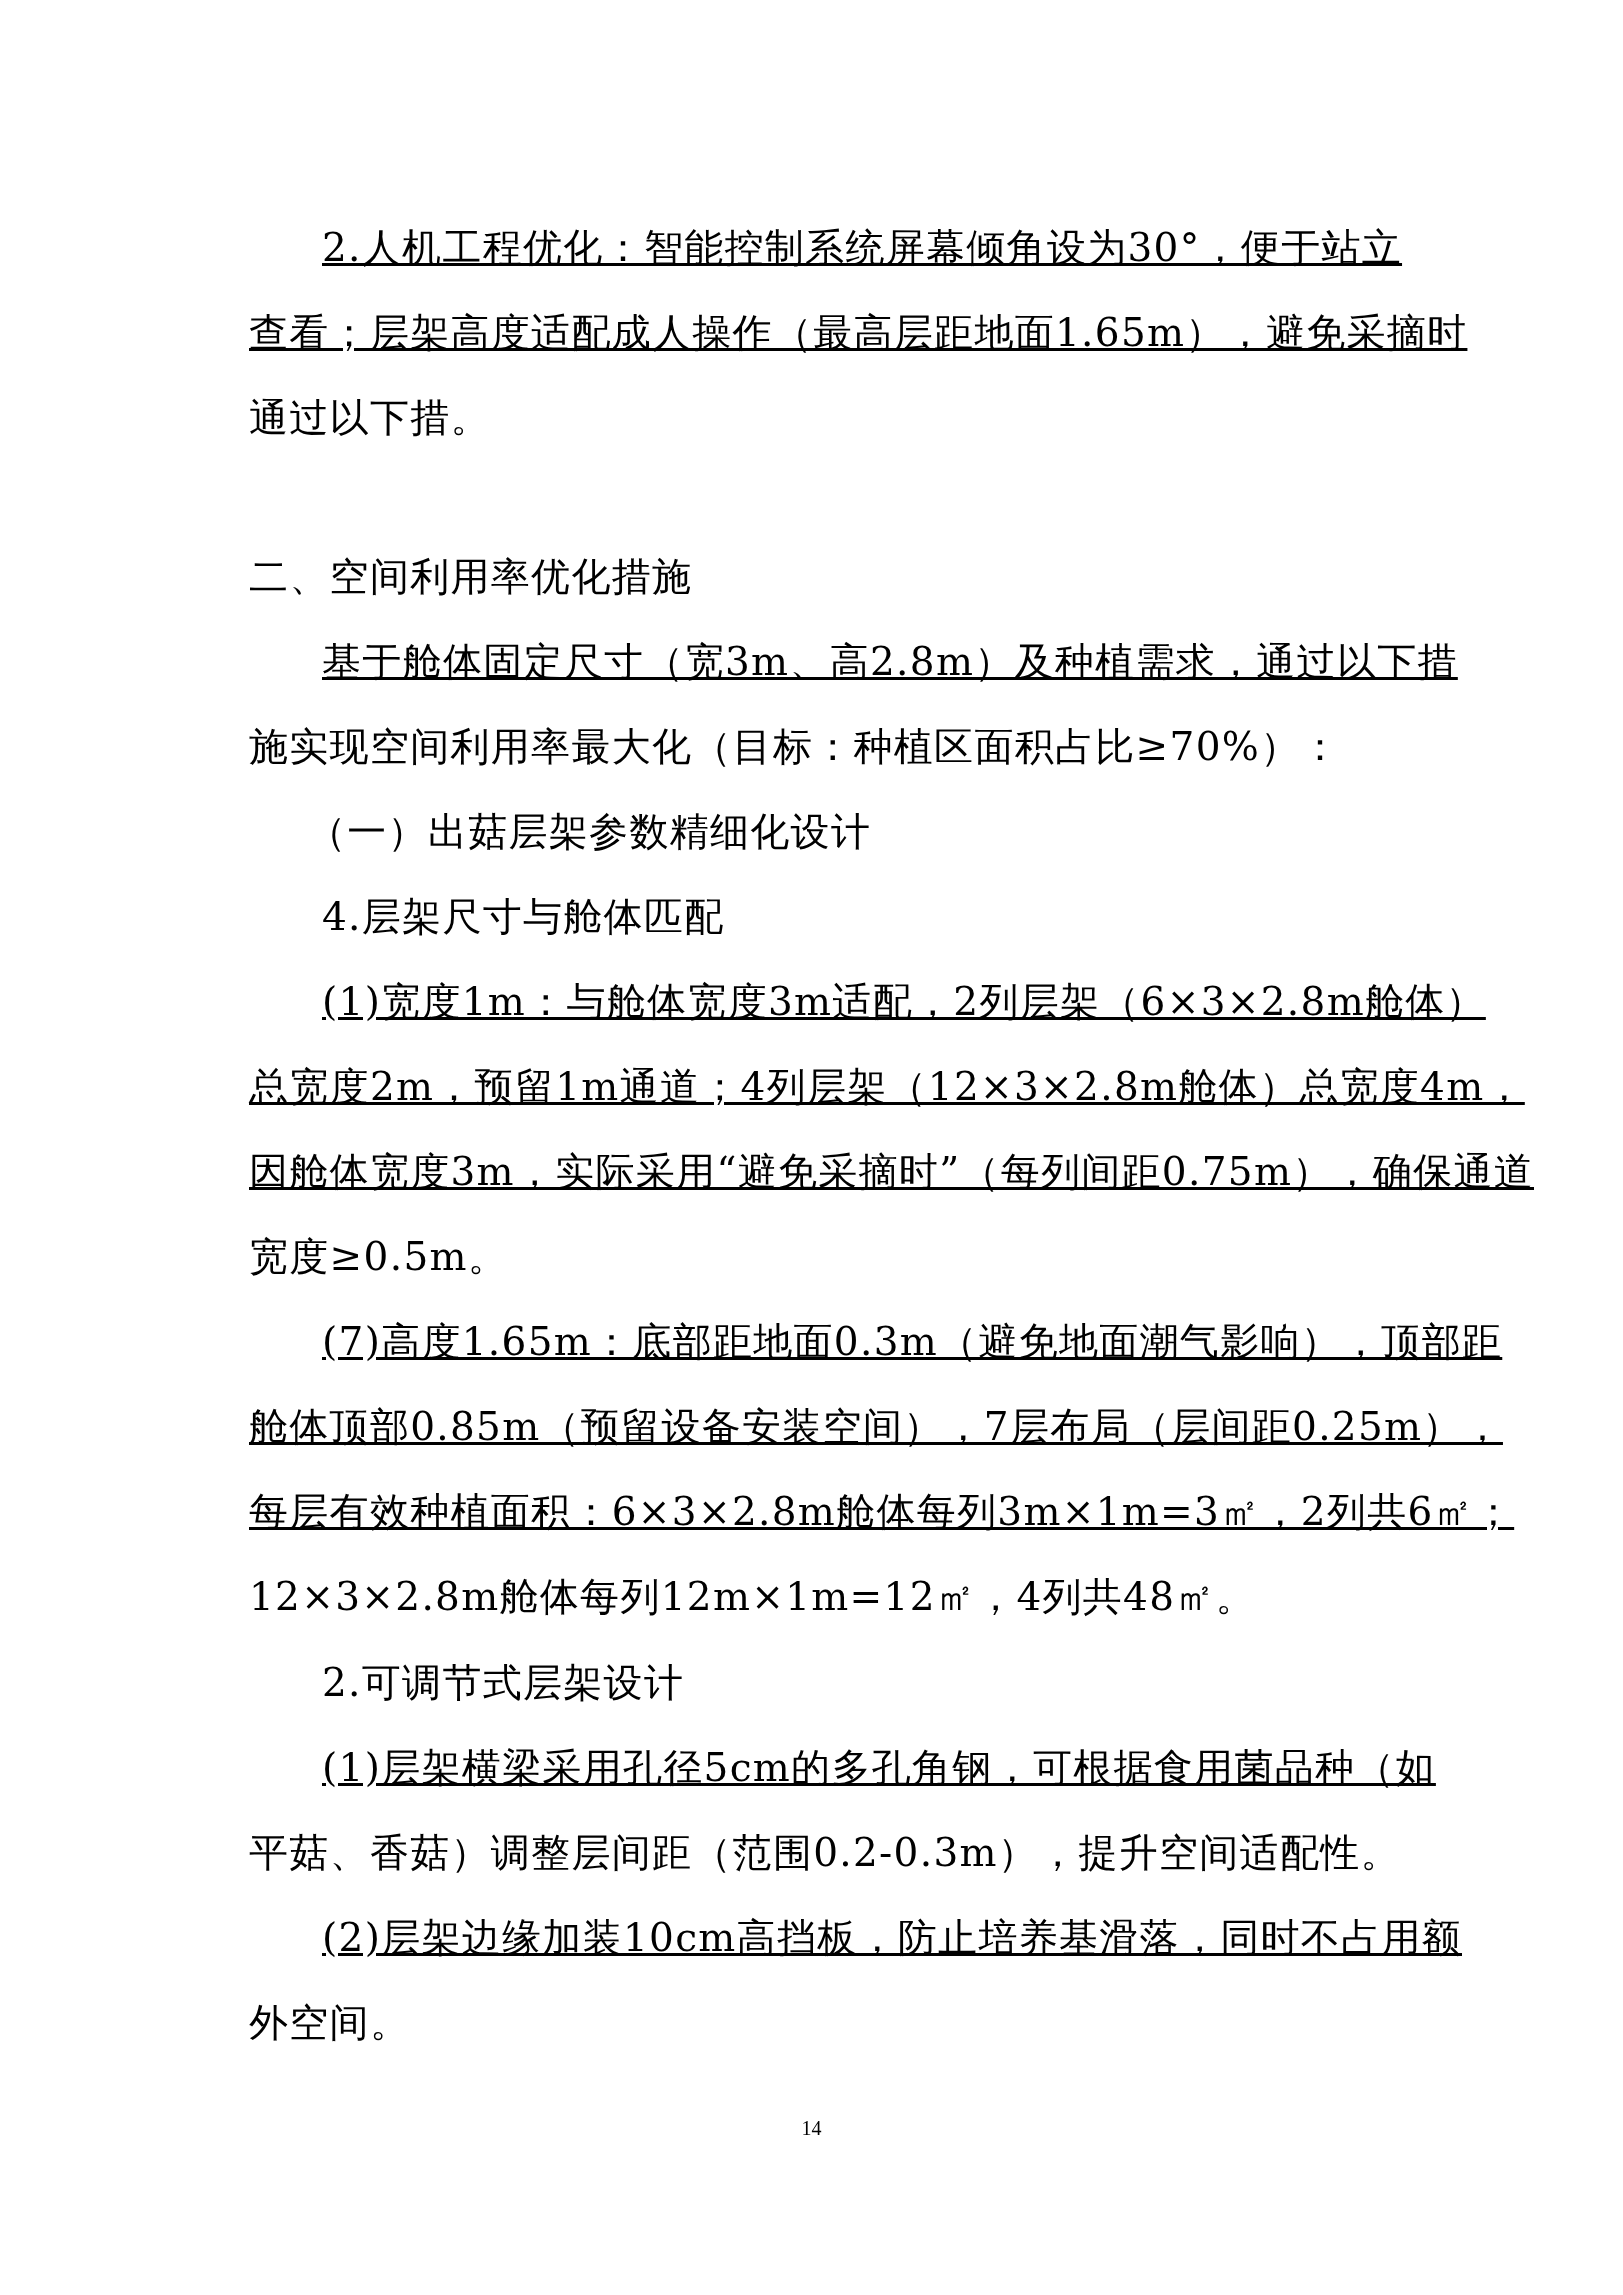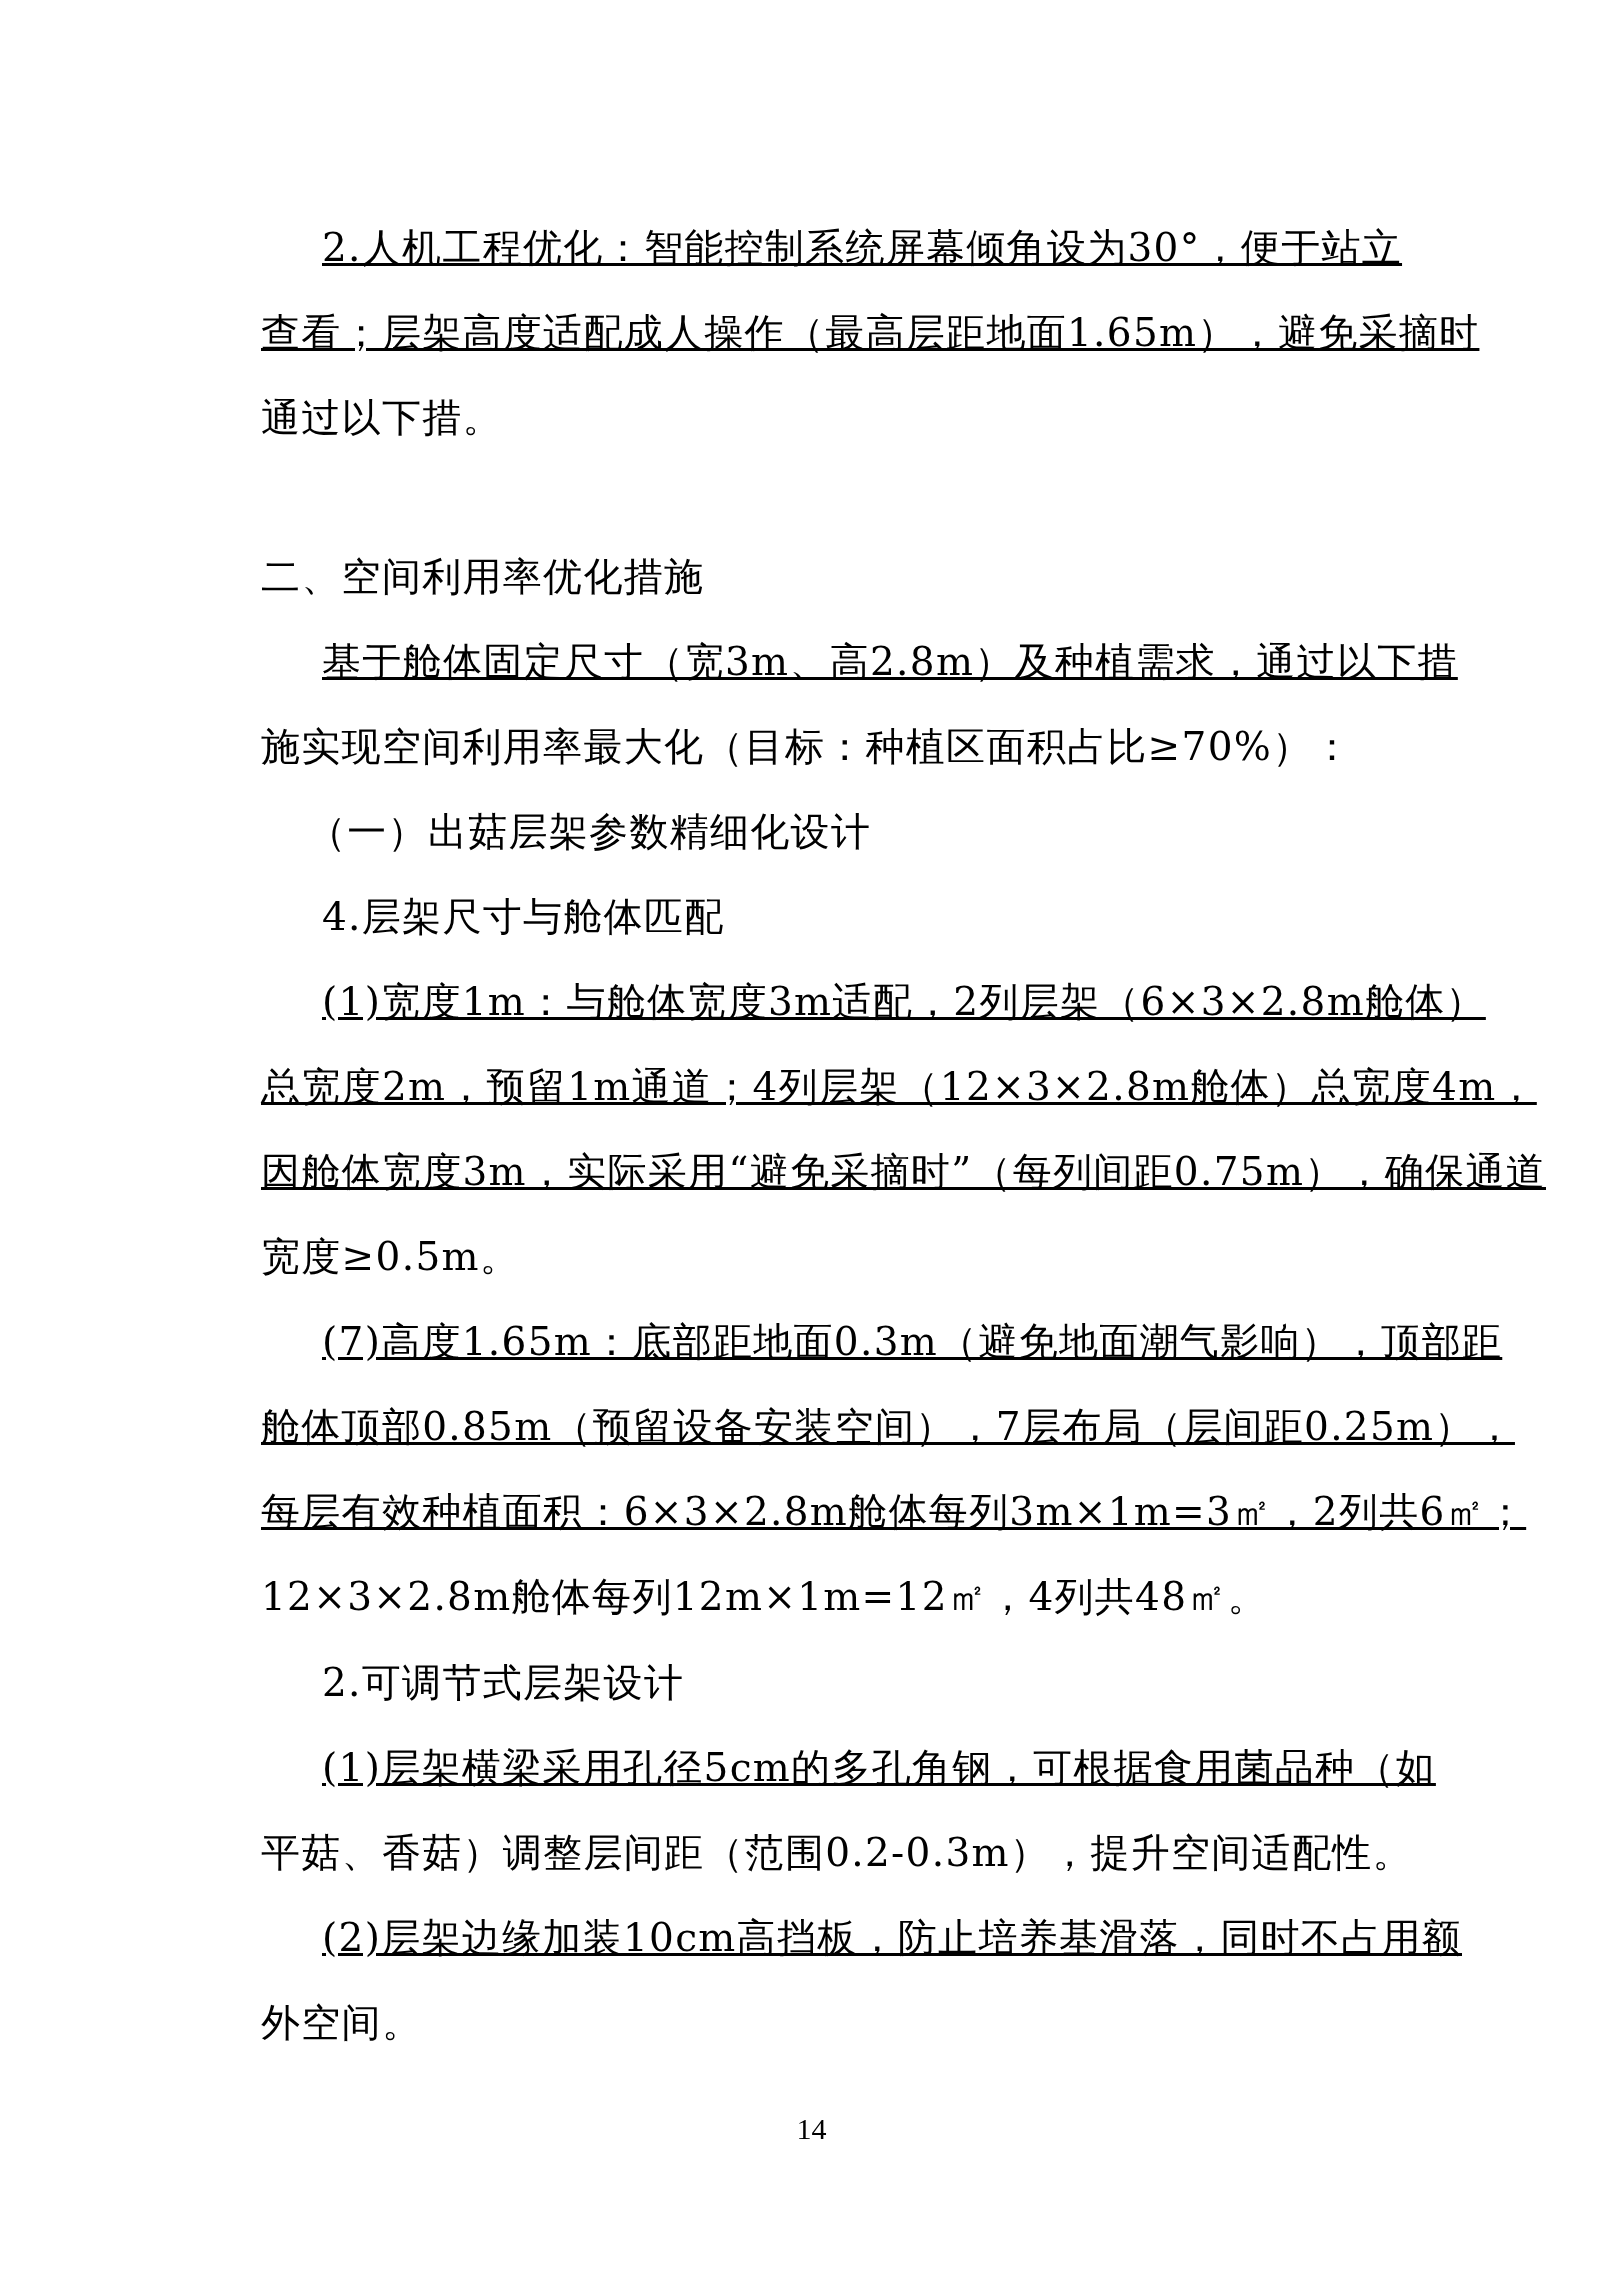--- a/index.html
+++ b/index.html
@@ -16,21 +16,21 @@
       font-family: "DejaVu Serif", "Liberation Serif", serif;
     }
     .page {
       position: absolute;
       left: 245px;
       top: 196px;
       width: 1135px;
     }
     .line {
       position: absolute;
-      left: 16px;
+      left: 4px;
       white-space: nowrap;
       font-size: 39px;
       line-height: 52px;
       height: 52px;
       letter-spacing: 1.3px;
     }
     .indent { left: 77px; }
     .justify {
       width: 1135px;
       text-align: justify;
@@ -38,21 +38,21 @@
       text-decoration: underline;
     }
     .justify.indent { width: 1058px; }
     .page-number {
       position: absolute;
       top: 2112px;
       left: 0;
       width: 1623px;
       text-align: center;
       font-family: "Liberation Serif", "DejaVu Serif", serif;
-      font-size: 30px;
+      font-size: 20px;
       line-height: 33px;
     }
   </style>
 </head>
 <body>
 
 <div class="page">
 
   <div class="line indent justify" style="top:26px">2.人机工程优化：智能控制系统屏幕倾角设为30°，便于站立</div>
   <div class="line justify" style="top:111px">查看；层架高度适配成人操作（最高层距地面1.65m），避免采摘时</div>

